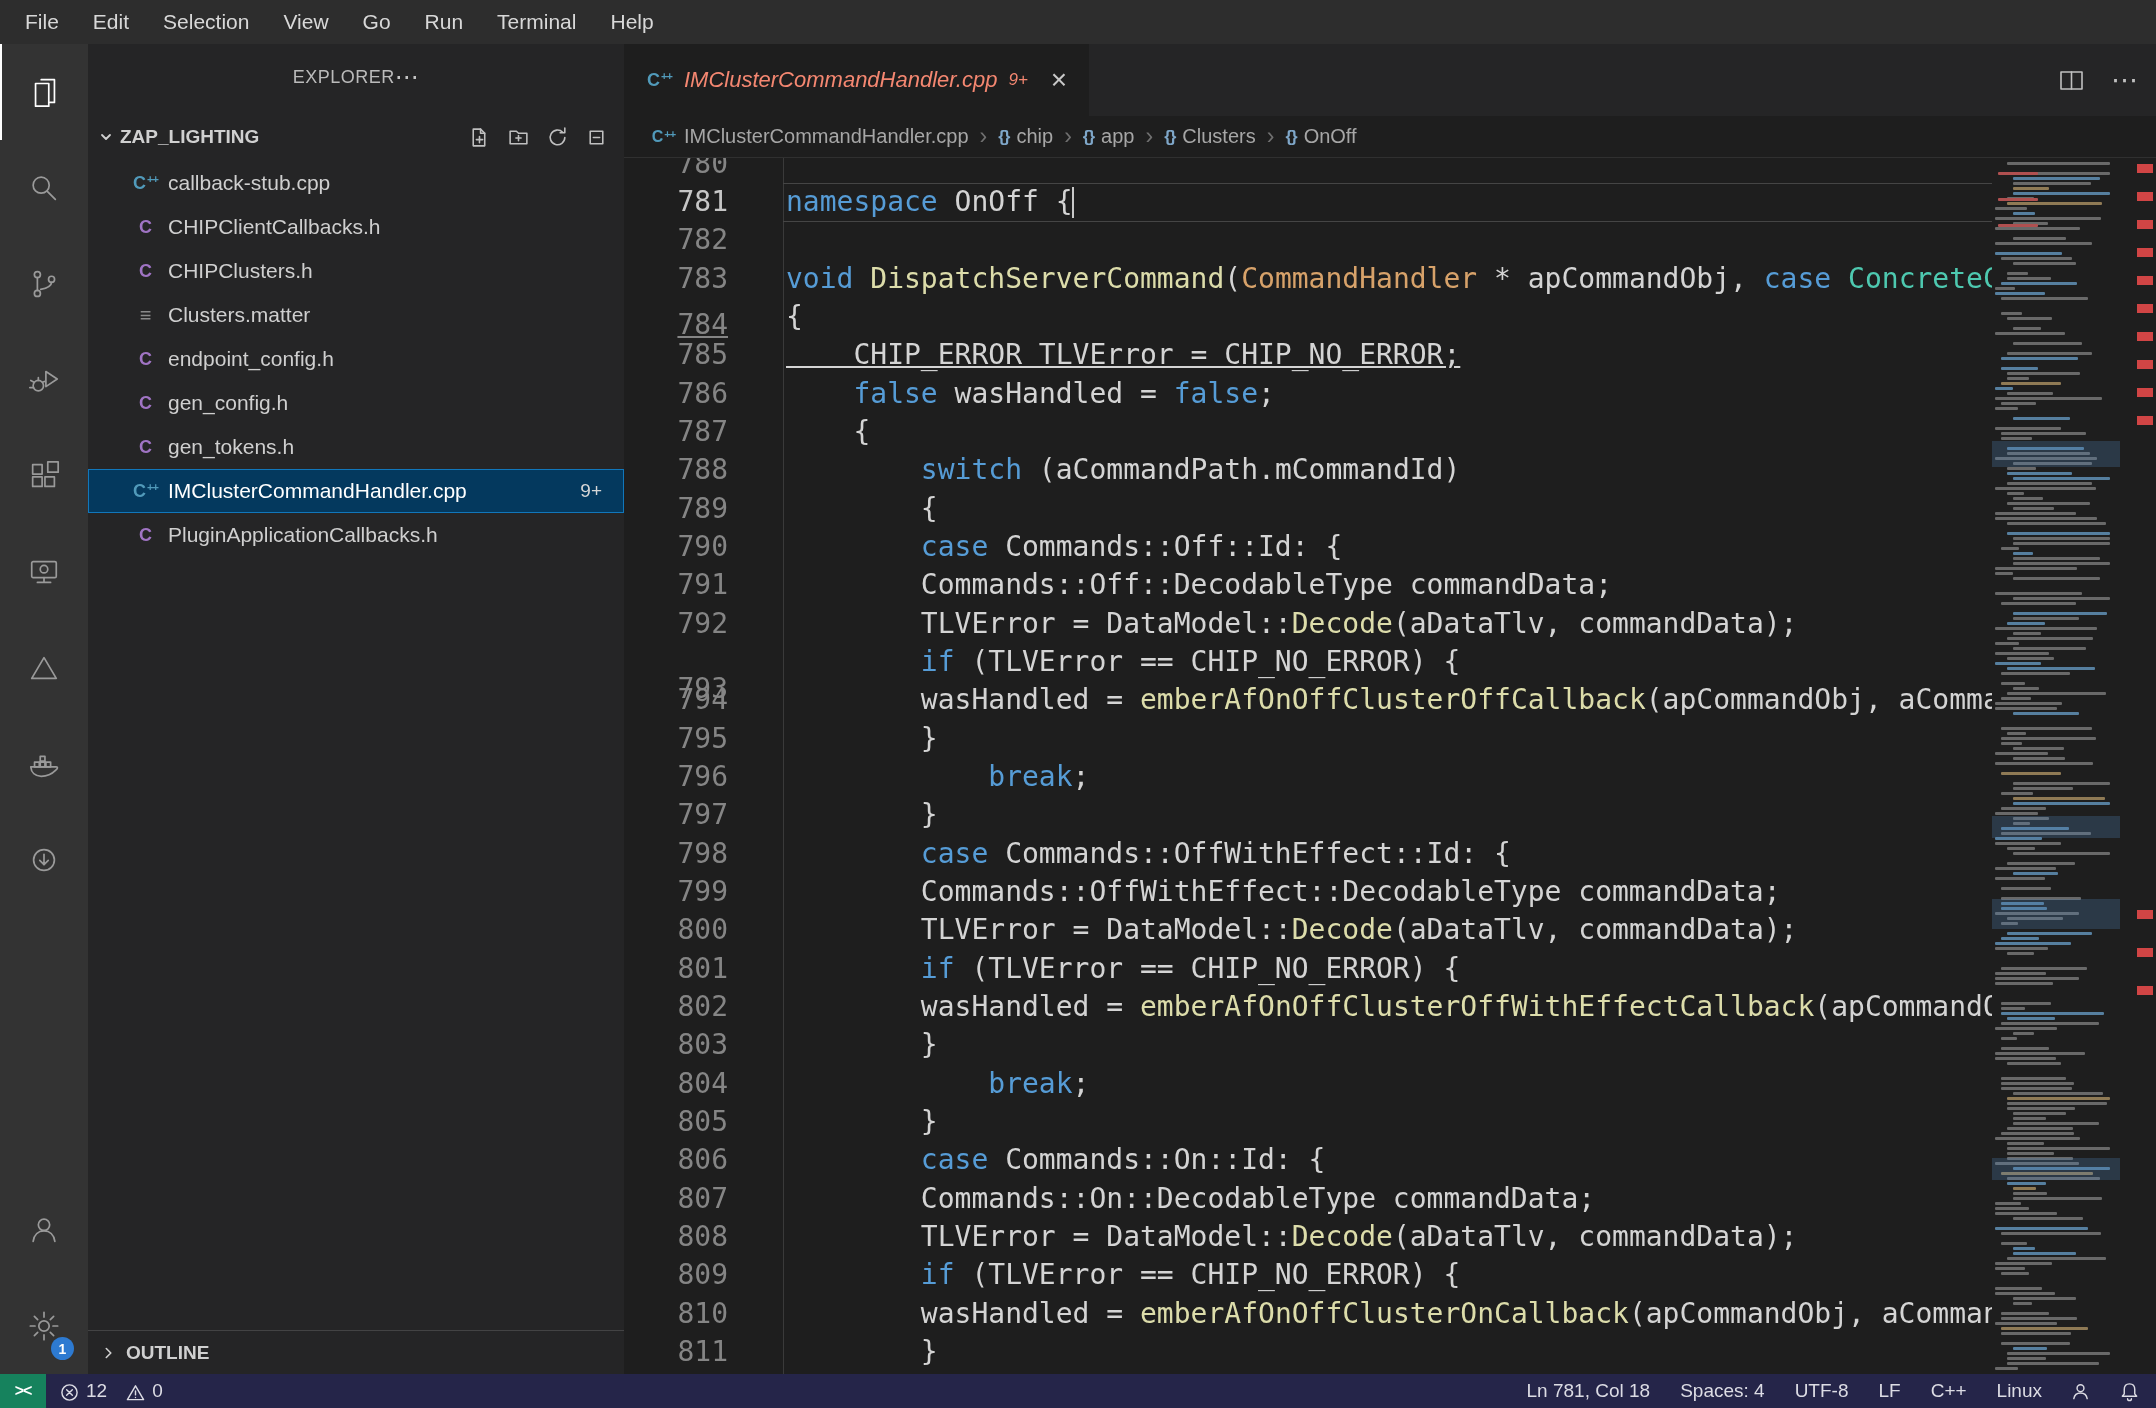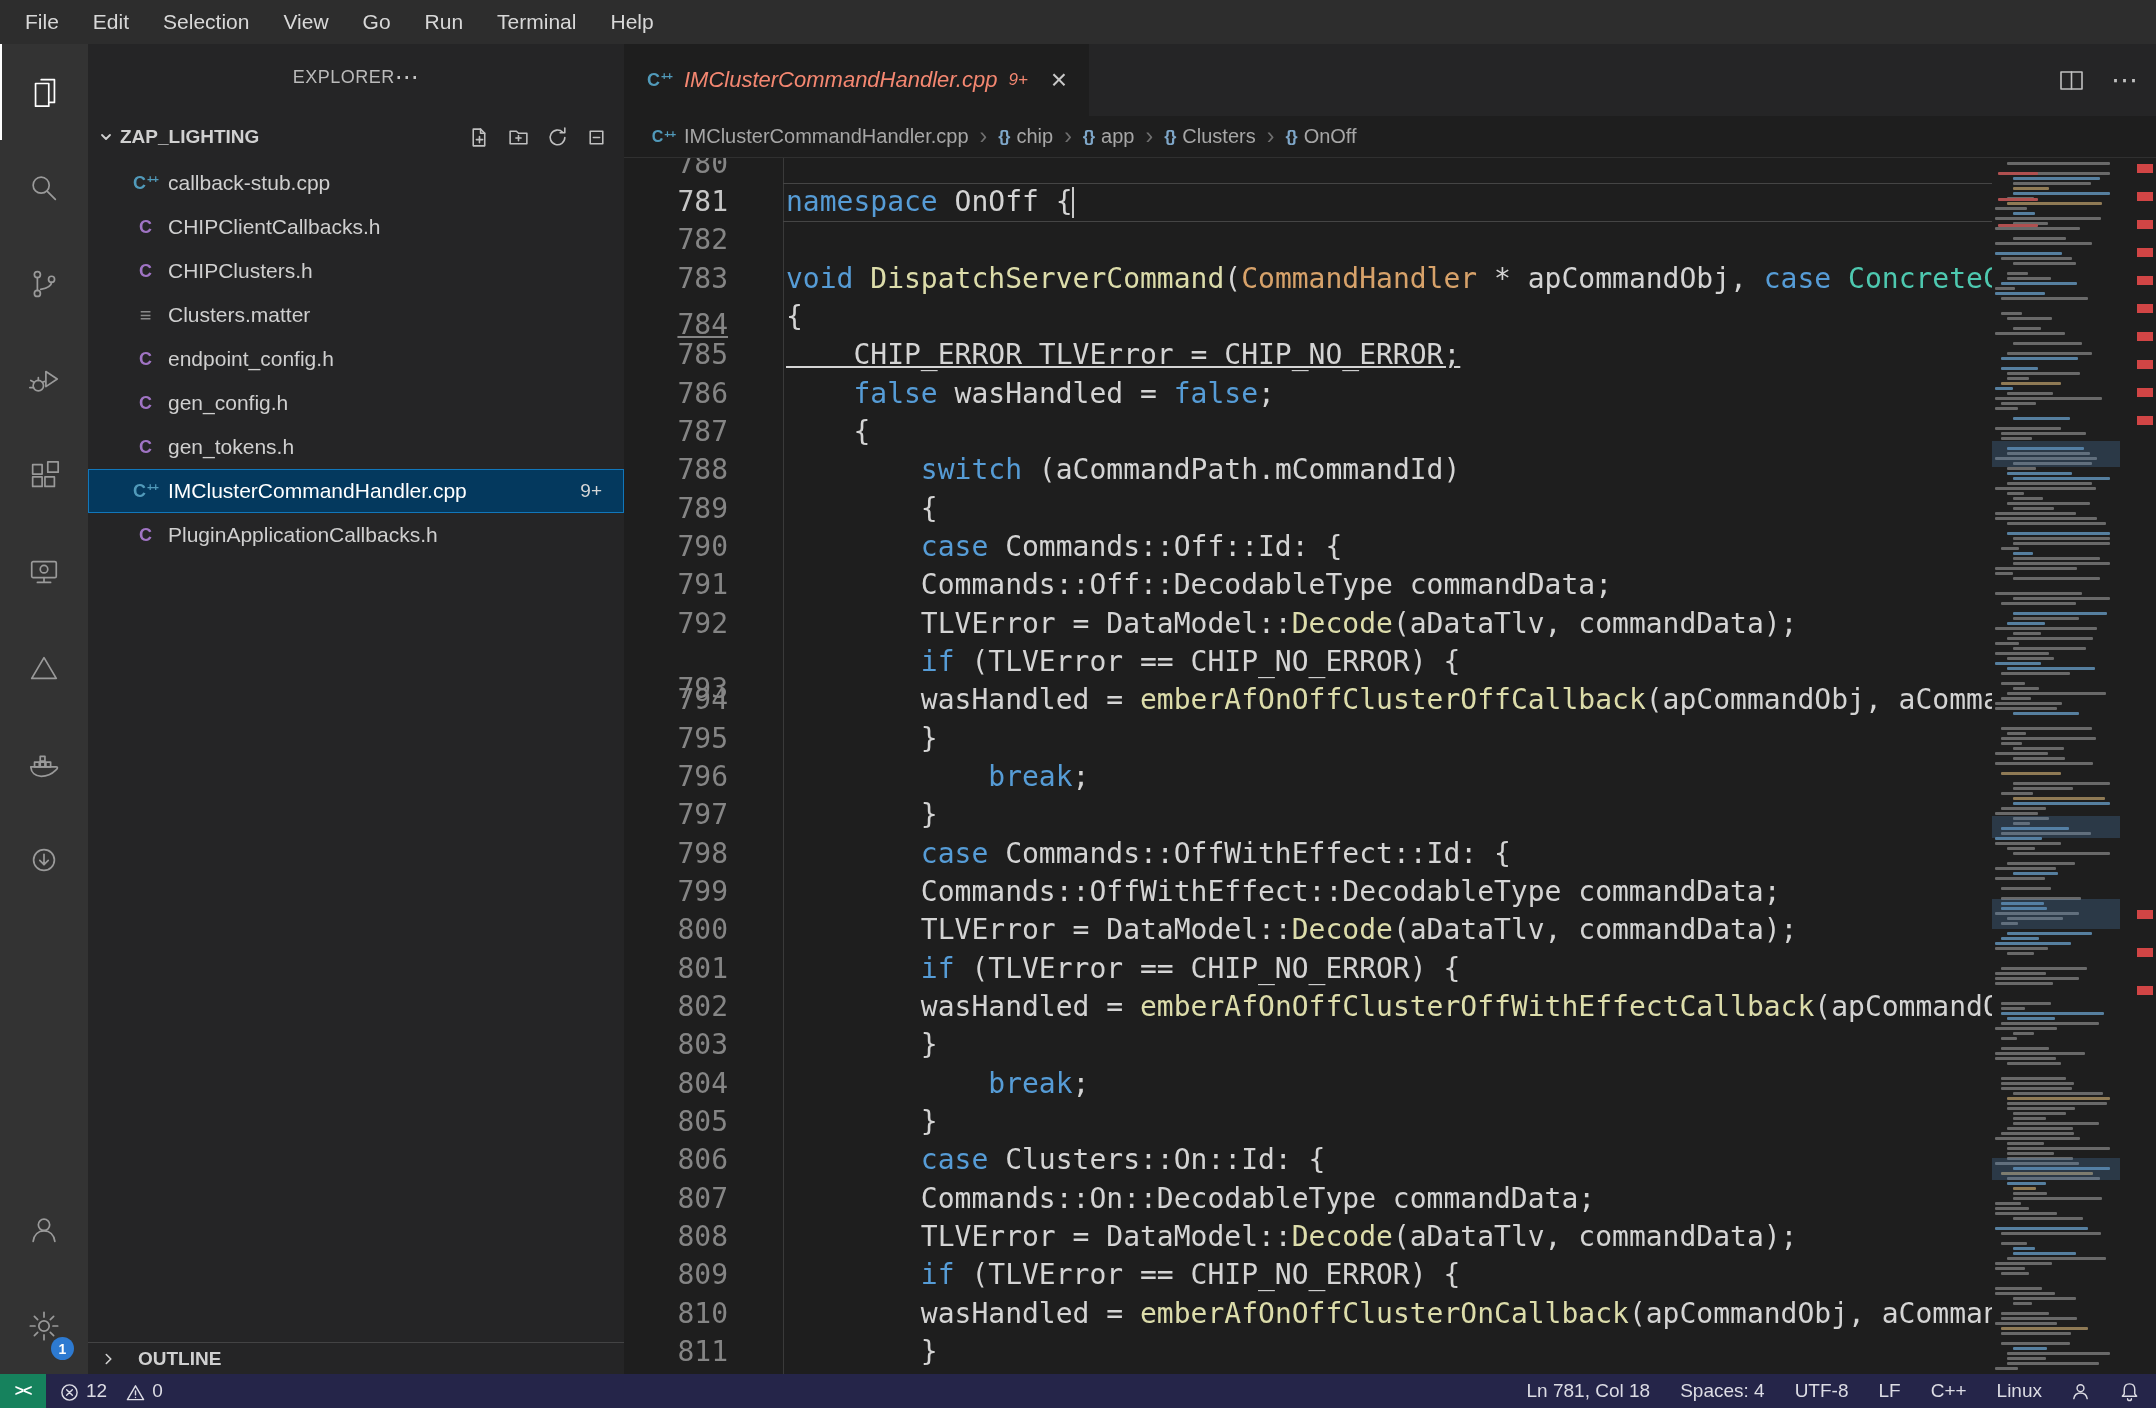--- a/index.html
+++ b/index.html
@@ -26,21 +26,21 @@
 .sb-actions svg{width:23px;height:23px;stroke-width:1.5}
 .filelist{position:absolute;top:117px;left:0;right:0}
 .file-row{position:absolute;left:0;width:536px;height:44px;display:flex;align-items:center;padding-left:44px;font-size:21px;color:#cfcfcf;gap:9px}
 .file-row.selected{background:#04395e;outline:1px solid #1177bb;outline-offset:-1px;color:#fff}
 .file-badge{margin-left:auto;margin-right:22px;font-size:19px;color:#d6d6d6}
 .fi{display:inline-flex;width:27px;justify-content:center;font-weight:700;font-size:18px;line-height:1}
 .fi-cpp{color:#519aba}
 .fi-h{color:#a074c4}
 .fi-matter{color:#8a8a8a;font-weight:400;font-size:20px}
 .pp{font-size:11px;vertical-align:5px;letter-spacing:-1px;margin-left:1px}
-.sb-outline{position:absolute;bottom:0;left:0;right:0;height:32px;border-top:1px solid rgba(204,204,204,.18);display:flex;align-items:center;padding-left:12px;gap:20px;font-weight:700;font-size:19px;color:#d0d0d0}
+.sb-outline{position:absolute;bottom:0;left:0;right:0;height:44px;border-top:1px solid rgba(204,204,204,.18);display:flex;align-items:center;padding-left:12px;gap:8px;font-weight:700;font-size:19px;color:#d0d0d0}
 .sb-outline svg{width:18px;height:18px}
 
 .tabbar{position:absolute;top:44px;left:624px;right:0;height:72px;background:#252526;display:flex;z-index:4}
 .tab{height:72px;display:flex;align-items:center;padding:0 22px;background:#1e1e1e;gap:11px}
 .tab-title{font-style:italic;font-size:22px;color:#f48771}
 .tab-badge{font-style:italic;font-size:17px;color:#f48771}
 .tab-close{font-size:28px;color:#c8c8c8;margin-left:12px;line-height:1}
 .tab-actions{position:absolute;right:18px;top:0;height:72px;display:flex;align-items:center;gap:26px;color:#c0c0c0}
 .tab-actions svg{width:27px;height:27px;stroke-width:1.6}
 .ta-more{font-size:27px;color:#c0c0c0;line-height:1}
@@ -380,21 +380,21 @@
       <div class="code-line" style="top: 599.95px;"><span class="c-tx">            </span><span class="c-kw">break</span><span class="c-tx">;</span></div>
       <div class="code-line" style="top: 638.28px;"><span class="c-tx">        }</span></div>
       <div class="code-line" style="top: 676.61px;"><span class="c-tx">        </span><span class="c-kw">case</span><span class="c-tx"> Commands::OffWithEffect::Id: {</span></div>
       <div class="code-line" style="top: 714.94px;"><span class="c-tx">        Commands::OffWithEffect::DecodableType commandData;</span></div>
       <div class="code-line" style="top: 753.27px;"><span class="c-tx">        TLVError = DataModel::</span><span class="c-fn">Decode</span><span class="c-tx">(aDataTlv, commandData);</span></div>
       <div class="code-line" style="top: 791.6px;"><span class="c-tx">        </span><span class="c-kw">if</span><span class="c-tx"> (TLVError == CHIP_NO_ERROR) {</span></div>
       <div class="code-line" style="top: 829.93px;"><span class="c-tx">        wasHandled = </span><span class="c-fn">emberAfOnOffClusterOffWithEffectCallback</span><span class="c-tx">(apCommandObj, aCommandPath, commandData);</span></div>
       <div class="code-line" style="top: 868.26px;"><span class="c-tx">        }</span></div>
       <div class="code-line" style="top: 906.59px;"><span class="c-tx">            </span><span class="c-kw">break</span><span class="c-tx">;</span></div>
       <div class="code-line" style="top: 944.92px;"><span class="c-tx">        }</span></div>
-      <div class="code-line" style="top: 983.25px;"><span class="c-tx">        </span><span class="c-kw">case</span><span class="c-tx"> Clusters::On::Id: {</span></div>
+      <div class="code-line" style="top: 983.25px;"><span class="c-tx">        </span><span class="c-kw">case</span><span class="c-tx"> Commands::On::Id: {</span></div>
       <div class="code-line" style="top: 1021.58px;"><span class="c-tx">        Commands::On::DecodableType commandData;</span></div>
       <div class="code-line" style="top: 1059.91px;"><span class="c-tx">        TLVError = DataModel::</span><span class="c-fn">Decode</span><span class="c-tx">(aDataTlv, commandData);</span></div>
       <div class="code-line" style="top: 1098.24px;"><span class="c-tx">        </span><span class="c-kw">if</span><span class="c-tx"> (TLVError == CHIP_NO_ERROR) {</span></div>
       <div class="code-line" style="top: 1136.57px;"><span class="c-tx">        wasHandled = </span><span class="c-fn">emberAfOnOffClusterOnCallback</span><span class="c-tx">(apCommandObj, aCommandPath, commandData);</span></div>
       <div class="code-line" style="top: 1174.9px;"><span class="c-tx">        }</span></div>
       <div class="code-line" style="top: 1213.23px;"><span class="c-tx">            </span><span class="c-kw">break</span><span class="c-tx">;</span></div>
     </div>
   <div class="cursor"></div>
   <div class="minimap" id="minimap">
       <div class="mm-bar" style="left: 15px; top: 4px; width: 103px; background: rgb(105, 105, 105);"></div>

